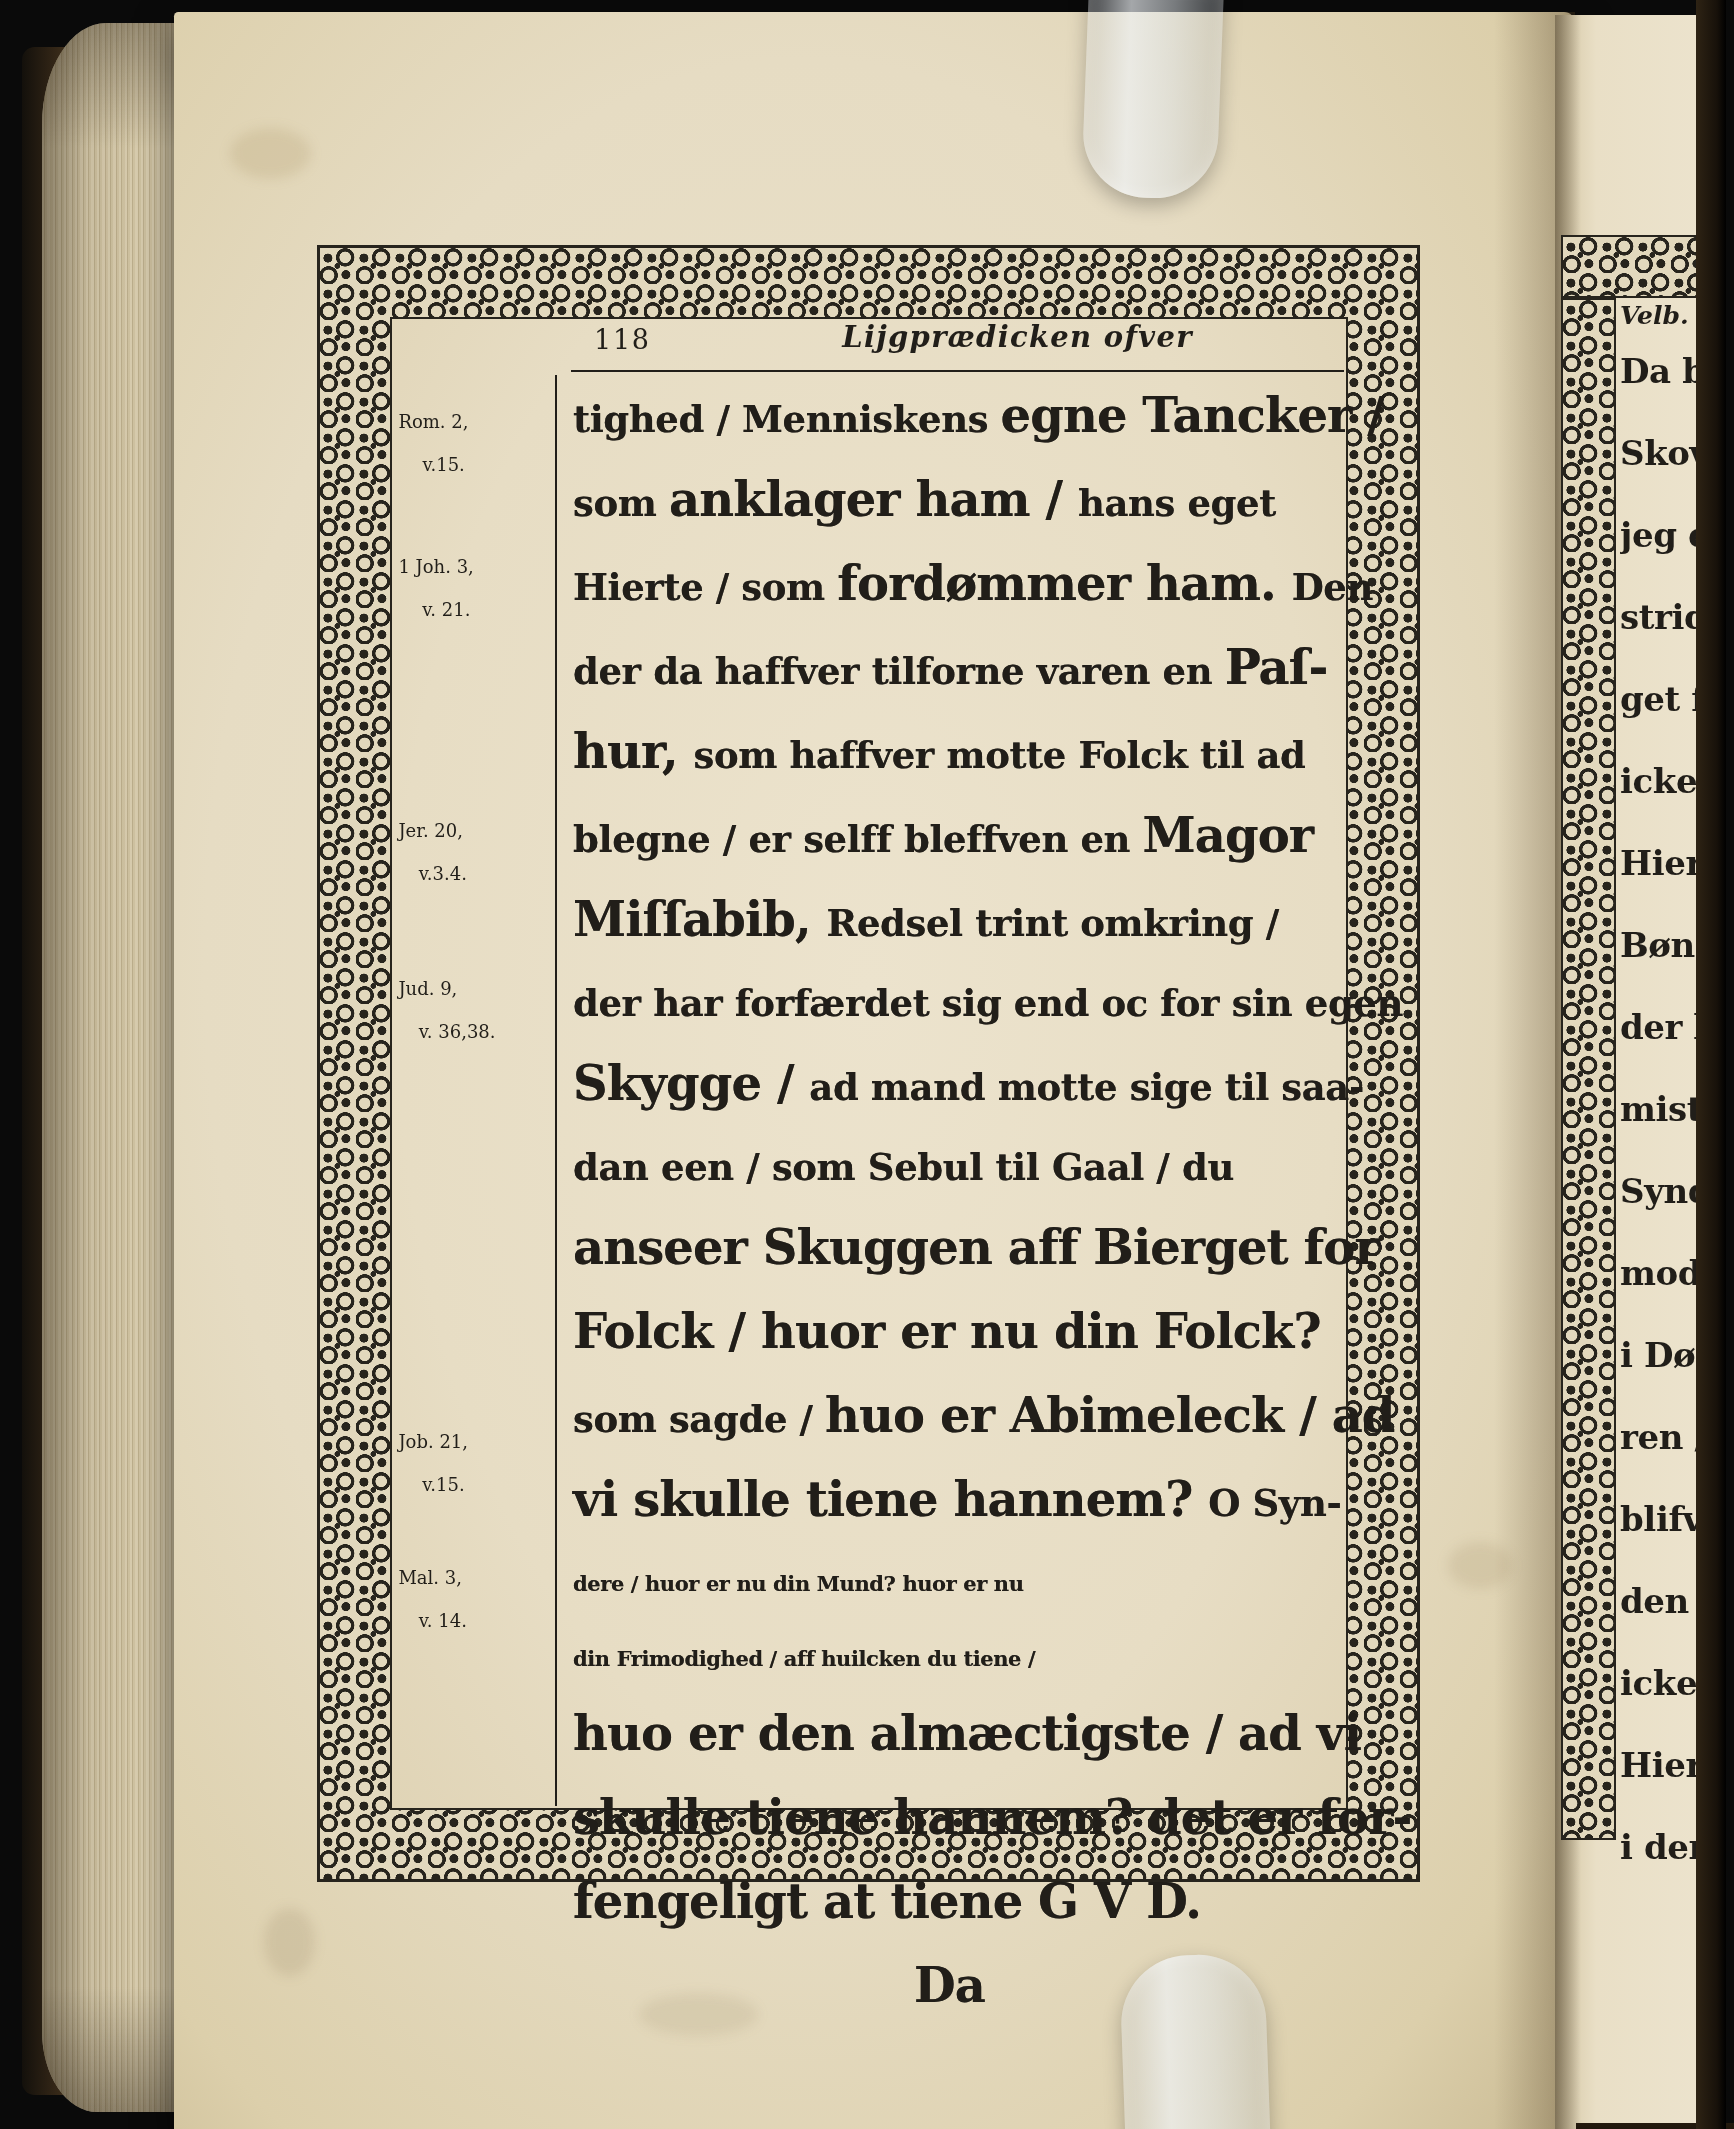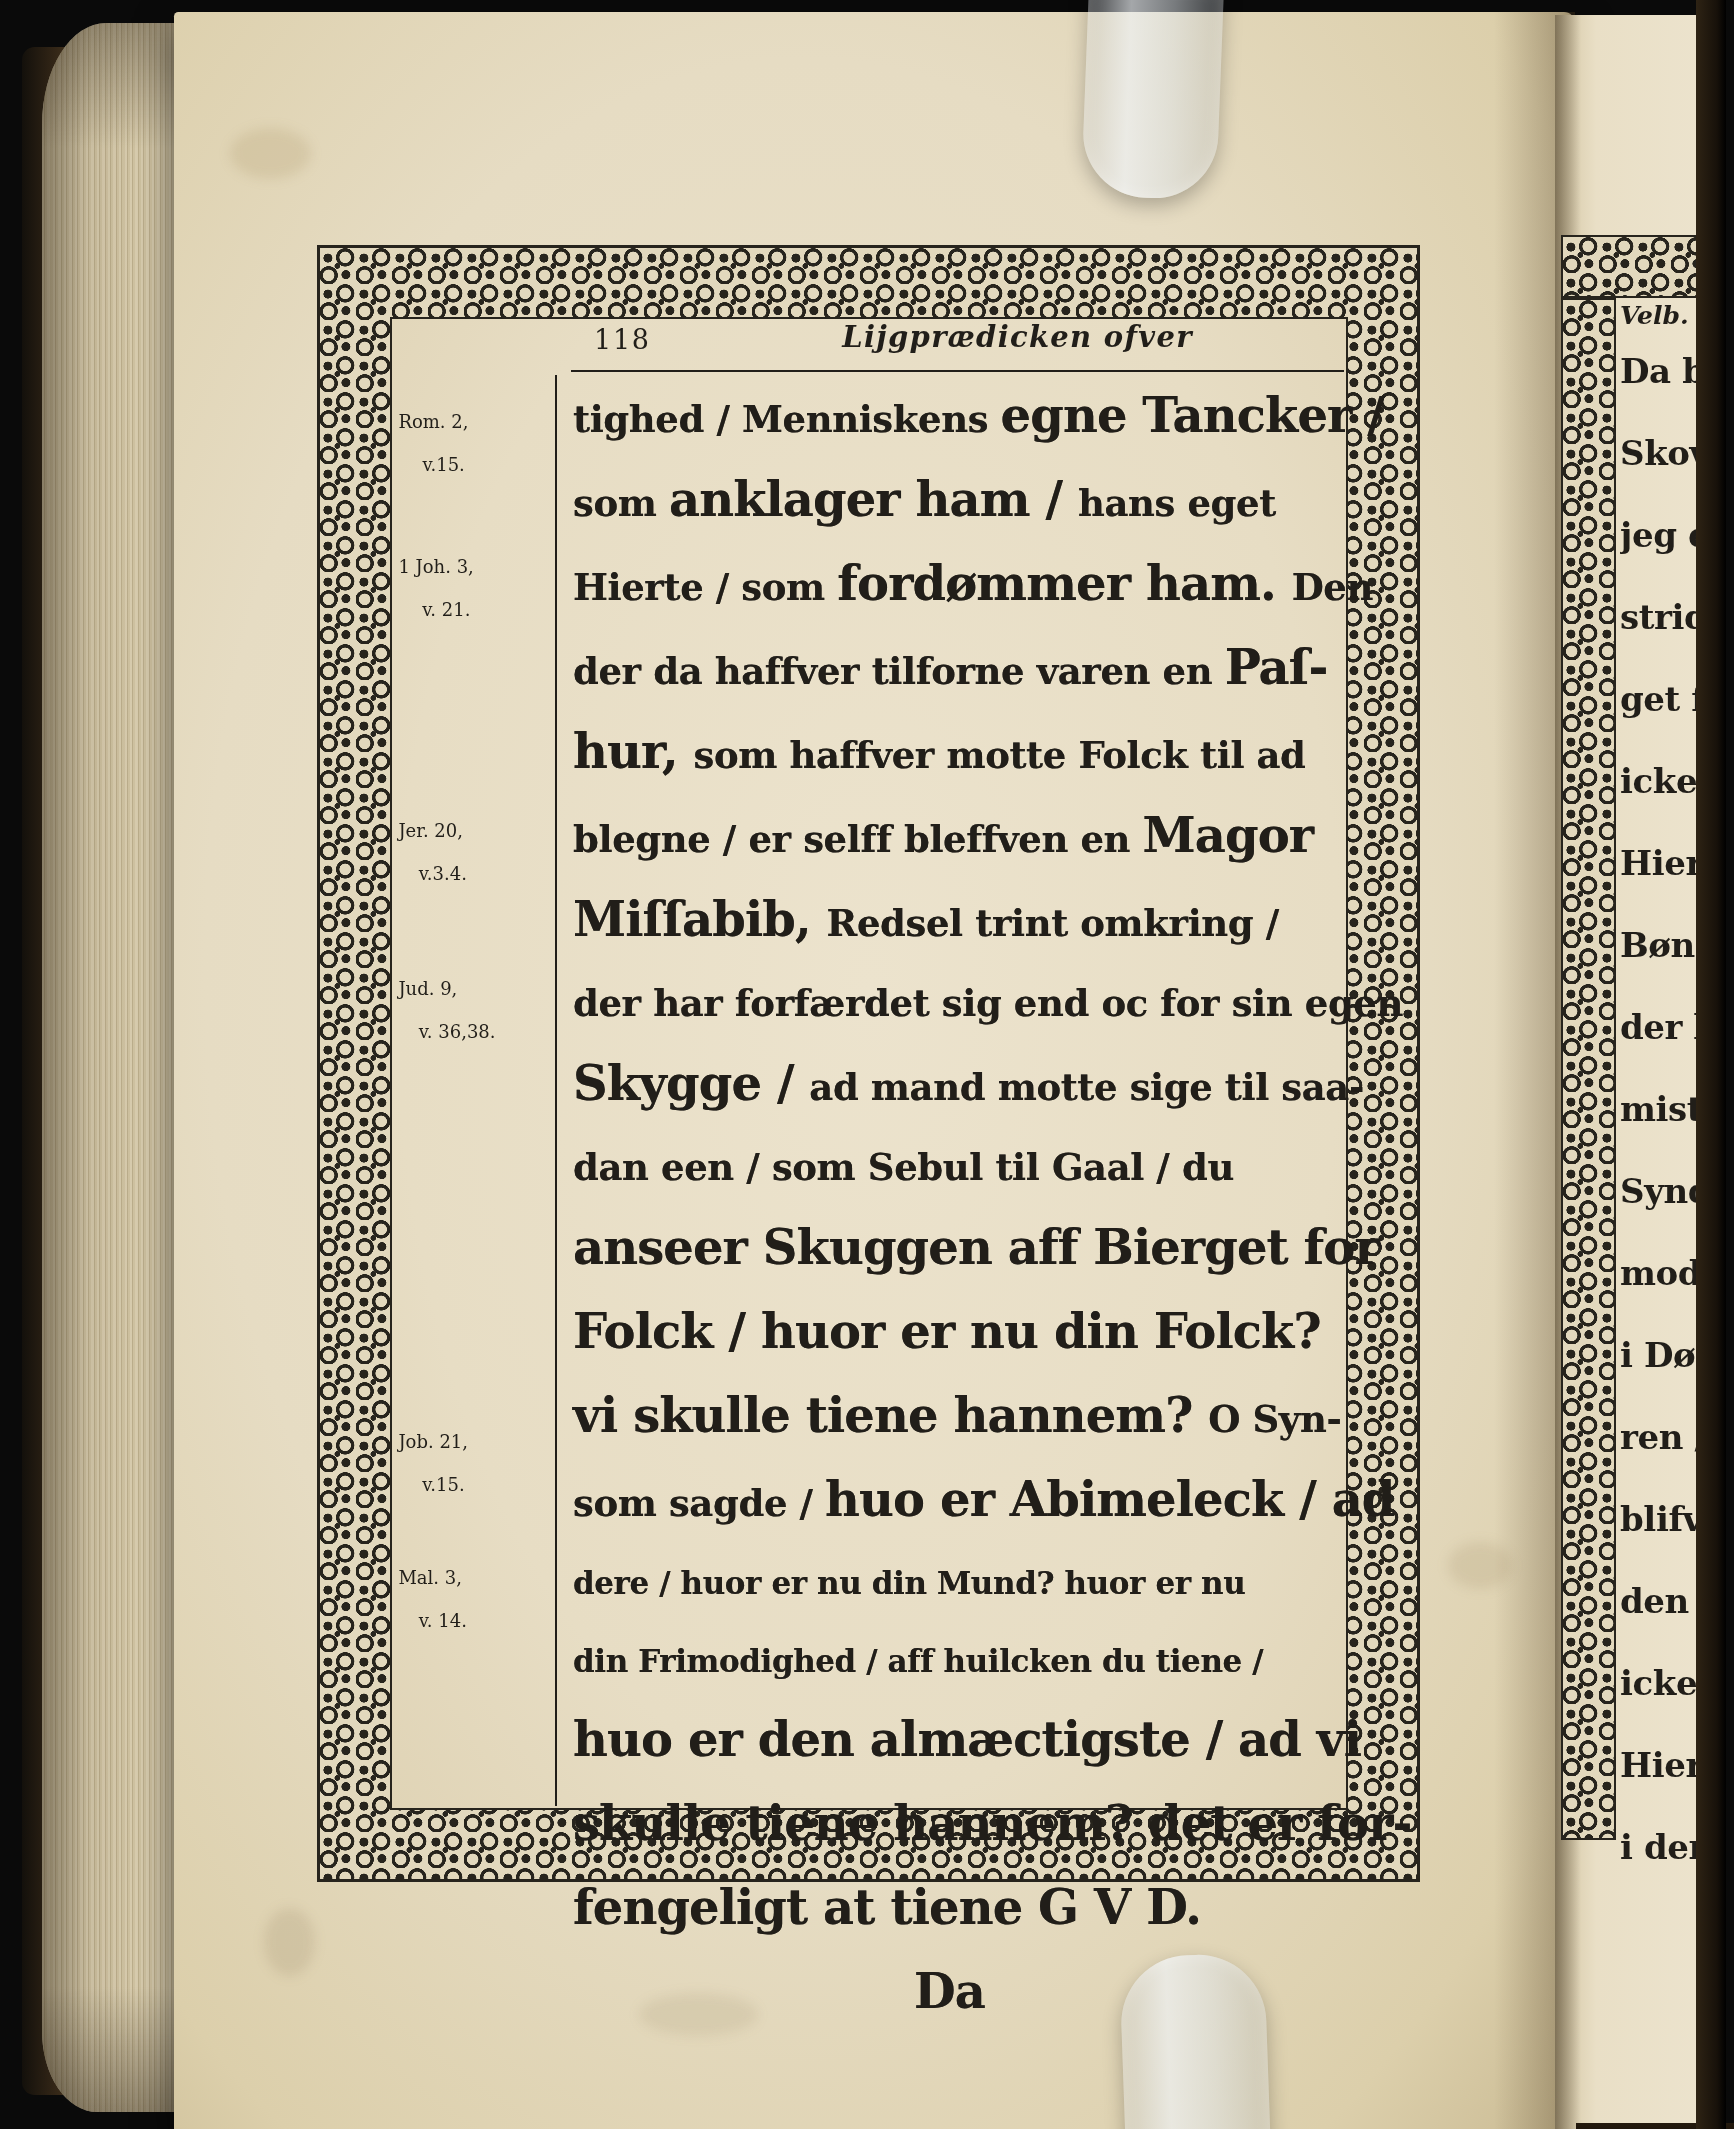--- a/index.html
+++ b/index.html
@@ -56,21 +56,21 @@
   .mn{position:absolute;left:6.4px;font-size:18px;line-height:43px;white-space:nowrap;}
   .mn .mn2{padding-left:20.4px;text-align:center;}
   .mn:nth-child(1){top:400px}.mn:nth-child(2){top:545px}.mn:nth-child(3){top:809px}
   .mn:nth-child(4){top:967px}.mn:nth-child(5){top:1420px}.mn:nth-child(6){top:1556px}
 
   
   #body-text{position:absolute;left:573px;top:381px;width:772px;z-index:4;}
   .text-line{line-height:69px;white-space:nowrap;font-weight:700;letter-spacing:-0.4px;
              text-shadow:0 0 0.4px rgba(33,30,25,.7);}
   .text-line.align-right{text-align:center;padding-right:19px;}
-  .t-sm{font-size:31px;}
+  .t-sm{font-size:21px;}
   .t-md{font-size:37px;}
   .t-lg{font-size:48px;letter-spacing:-0.9px;}
 
   
   .rp-band-top{position:absolute;left:1561px;top:235px;width:141px;height:63px;z-index:4;
                border:2.1px solid #27241d;box-sizing:border-box;}
   .rp-band-left{position:absolute;left:1561px;top:298px;width:55px;height:1542px;z-index:4;
                border:2.1px solid #27241d;box-sizing:border-box;}
   .rp-header{position:absolute;left:1620px;top:301px;z-index:4;font-size:25px;font-style:italic;font-weight:700;}
   #right-page-lines{position:absolute;left:1620px;top:330px;width:100px;height:1584px;z-index:4;overflow:hidden;}
@@ -145,22 +145,22 @@
       <div class="text-line"><span class="t-md">Hierte / som </span><span class="t-lg">fordømmer ham. </span><span class="t-md">Den</span></div>
       <div class="text-line"><span class="t-md">der da haffver tilforne varen en </span><span class="t-lg">Paſ-</span></div>
       <div class="text-line"><span class="t-lg">hur, </span><span class="t-md">som haffver motte Folck til ad</span></div>
       <div class="text-line"><span class="t-md">blegne / er selff bleffven en </span><span class="t-lg">Magor</span></div>
       <div class="text-line"><span class="t-lg">Miſſabib, </span><span class="t-md">Redsel trint omkring /</span></div>
       <div class="text-line"><span class="t-md">der har forfærdet sig end oc for sin egen</span></div>
       <div class="text-line"><span class="t-lg">Skygge / </span><span class="t-md">ad mand motte sige til saa-</span></div>
       <div class="text-line"><span class="t-md">dan een / som Sebul til Gaal / du</span></div>
       <div class="text-line"><span class="t-lg">anseer Skuggen aff Bierget for</span></div>
       <div class="text-line"><span class="t-lg">Folck / huor er nu din Folck?</span></div>
+      <div class="text-line"><span class="t-md">som sagde / </span><span class="t-lg">huo er Abimeleck / ad</span></div>
       <div class="text-line"><span class="t-lg">vi skulle tiene hannem? </span><span class="t-md">O Syn-</span></div>
-      <div class="text-line"><span class="t-md">som sagde / </span><span class="t-lg">huo er Abimeleck / ad</span></div>
       <div class="text-line"><span class="t-sm">dere / huor er nu din Mund? huor er nu</span></div>
       <div class="text-line"><span class="t-sm">din Frimodighed / aff huilcken du tiene /</span></div>
       <div class="text-line"><span class="t-lg">huo er den almæctigste / ad vi</span></div>
       <div class="text-line"><span class="t-lg">skulle tiene hannem? det er for-</span></div>
       <div class="text-line"><span class="t-lg">fengeligt at tiene G V D.</span></div>
       <div class="text-line align-right"><span class="t-lg">Da</span></div>
     </div>
 
   <div class="rp-band-top orn"></div>
   <div class="rp-band-left orn"></div>

